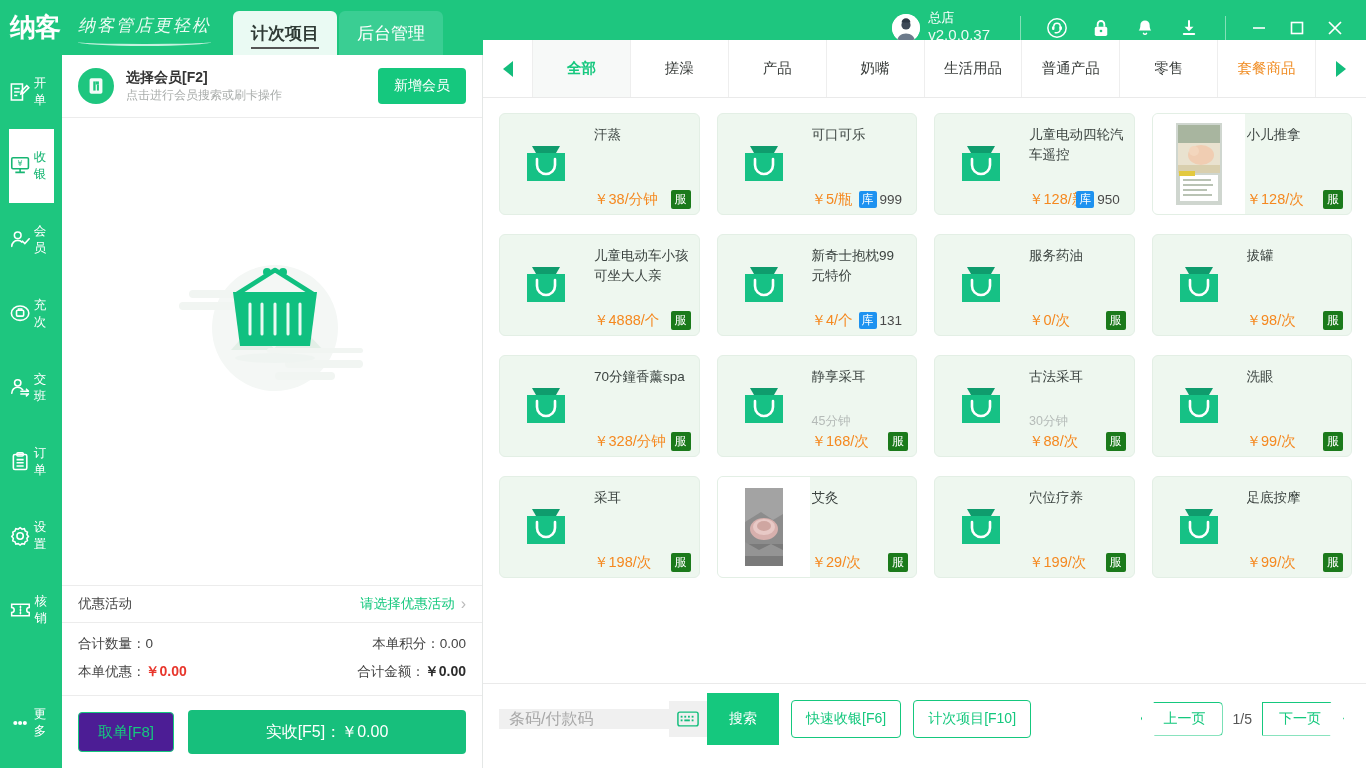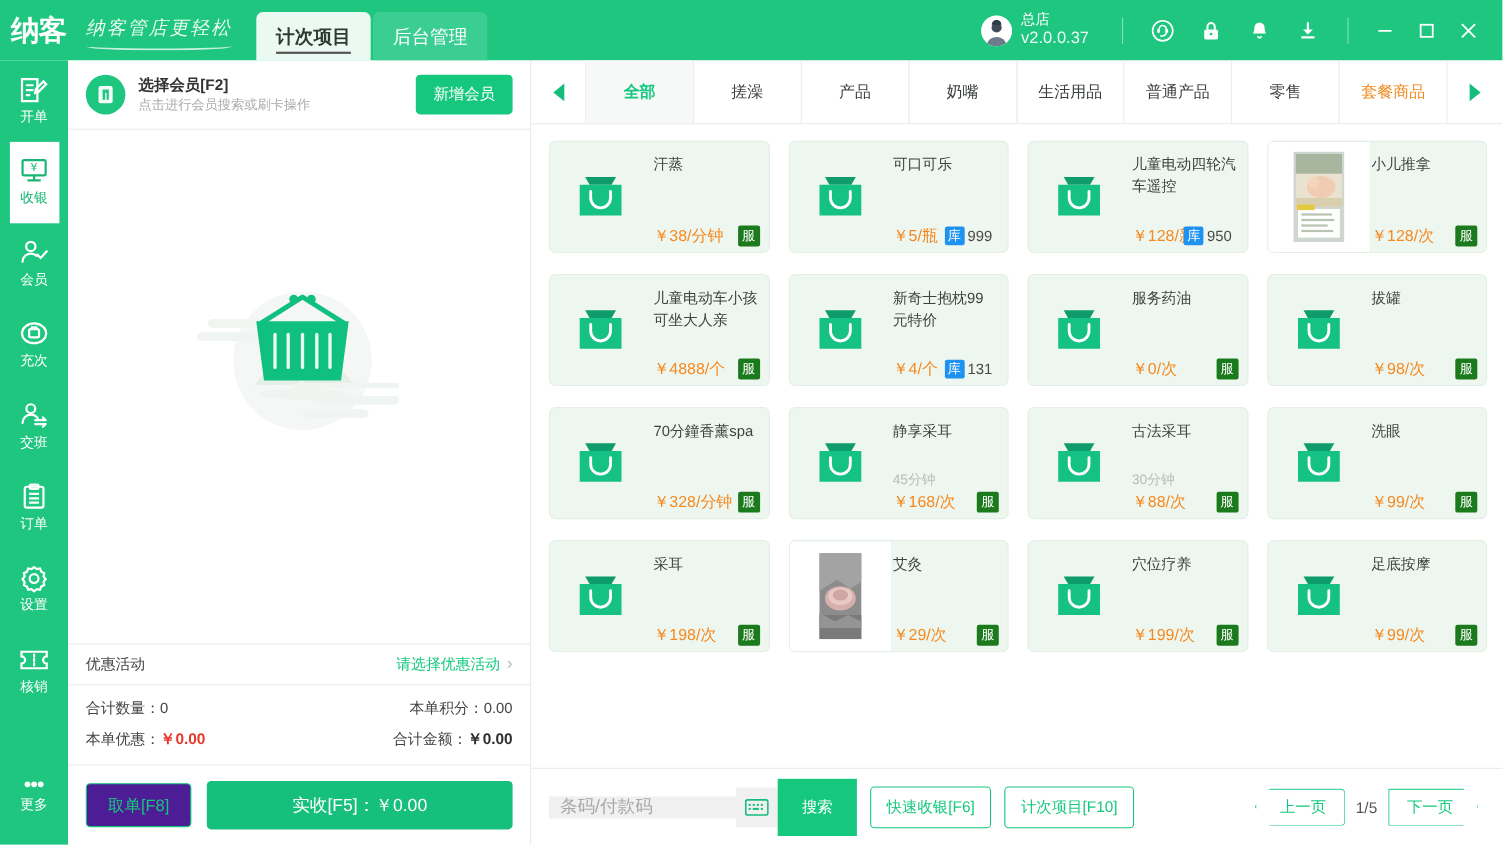--- a/index.html
+++ b/index.html
@@ -62,21 +62,21 @@
     cursor:pointer; margin:0 5px;
   }
   .win-btn { width:38px; height:34px; display:flex; align-items:center; justify-content:center; cursor:pointer; }
 
   
   .sidenav {
     position:absolute; left:0; top:55px; width:62px; height:713px;
     background:#1ec67f; display:flex; flex-direction:column; align-items:center;
   }
   .nav-item {
-    width:45px; height:74px; display:flex; flex-direction:column;
+    width:45px; height:74px; display:flex; flex-direction:row;
     align-items:center; justify-content:center; gap:3px;
     color:#fff; font-size:12.5px; cursor:pointer;
   }
   .nav-item.active { background:#fff; color:#17b673; }
   .nav-item svg { display:block; }
   .nav-more { margin-top:auto; margin-bottom:8px; }
 
   
   .orderpanel {
     position:absolute; left:62px; top:55px; width:421px; height:713px;
@@ -122,21 +122,21 @@
     width:96px; height:40px; border:1px solid #15c87e; color:#15c87e;
     background:#4c1d95; border-radius:4px; font-size:15px; cursor:pointer; font-family:inherit;
   }
   .btn-pay {
     flex:1; height:44px; background:#17bf7c; color:#fff; border:none;
     border-radius:4px; font-size:16px; cursor:pointer; font-family:inherit;
   }
 
   
   .products {
-    position:absolute; left:483px; top:55px; width:883px; height:713px;
+    position:absolute; left:483px; top:40px; width:883px; height:713px;
     background:#fff; display:flex; flex-direction:column;
   }
   .cat-bar { height:58px; display:flex; align-items:stretch; border-bottom:1px solid #eaeaea; }
   .cat-arrow {
     width:50px; display:flex; align-items:center; justify-content:center; cursor:pointer;
   }
   .cat-scroll { flex:1; display:flex; }
   .cat {
     flex:1; display:flex; align-items:center; justify-content:center;
     font-size:14.5px; color:#3b3f3d; cursor:pointer;

